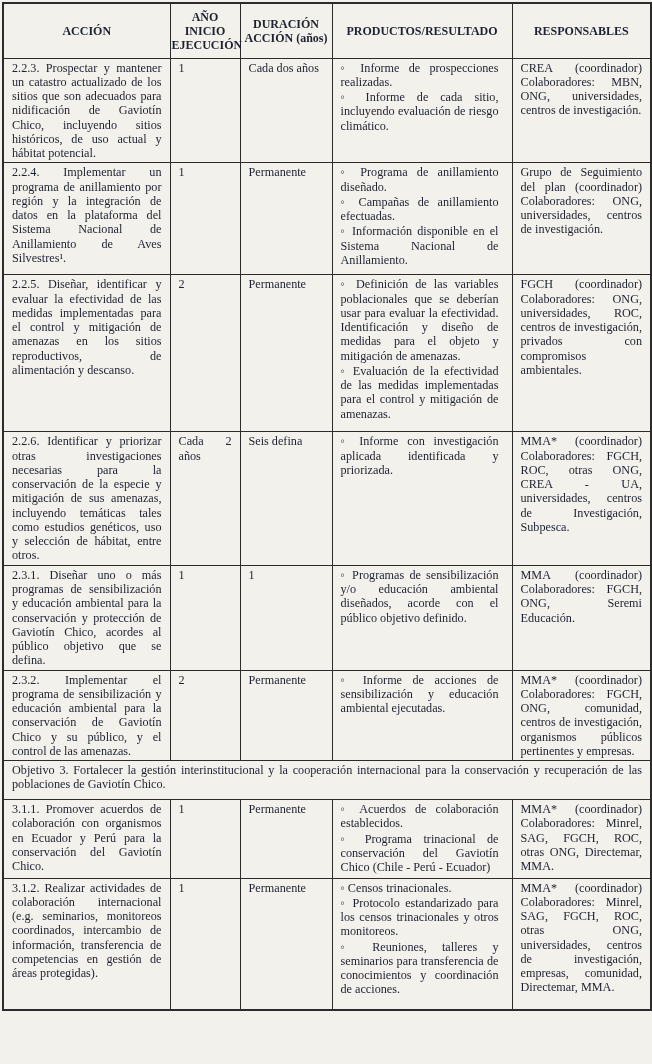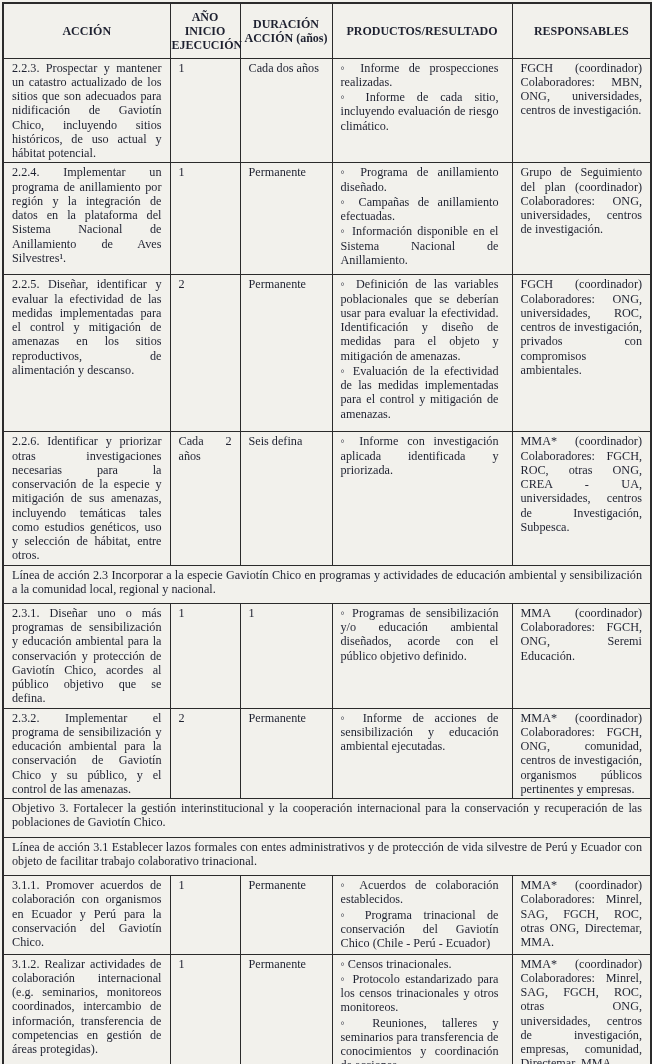--- a/index.html
+++ b/index.html
@@ -64,21 +64,21 @@
     </tr>
 
     <tr style="height:94px">
       <td>2.2.3. Prospectar y mantener un catastro actualizado de los sitios que son adecuados para nidificación de Gaviotín Chico, incluyendo sitios históricos, de uso actual y hábitat potencial.</td>
       <td class="num">1</td>
       <td class="num">Cada dos años</td>
       <td>
         <p class="prod">◦ Informe de prospecciones realizadas.</p>
         <p class="prod">◦ Informe de cada sitio, incluyendo evaluación de riesgo climático.</p>
       </td>
-      <td>FGCH (coordinador) Colaboradores: MBN, ONG, universidades, centros de investigación.</td>
+      <td>CREA (coordinador) Colaboradores: MBN, ONG, universidades, centros de investigación.</td>
     </tr>
 
     <tr style="height:112px">
       <td>2.2.4. Implementar un programa de anillamiento por región y la integración de datos en la plataforma del Sistema Nacional de Anillamiento de Aves Silvestres¹.</td>
       <td class="num">1</td>
       <td class="num">Permanente</td>
       <td>
         <p class="prod">◦ Programa de anillamiento diseñado.</p>
         <p class="prod">◦ Campañas de anillamiento efectuadas.</p>
         <p class="prod">◦ Información disponible en el Sistema Nacional de Anillamiento.</p>
@@ -100,23 +100,20 @@
     <tr style="height:132px">
       <td>2.2.6. Identificar y priorizar otras investigaciones necesarias para la conservación de la especie y mitigación de sus amenazas, incluyendo temáticas tales como estudios genéticos, uso y selección de hábitat, entre otros.</td>
       <td class="num">Cada 2 años</td>
       <td class="num">Seis defina</td>
       <td>
         <p class="prod">◦ Informe con investigación aplicada identificada y priorizada.</p>
       </td>
       <td>MMA* (coordinador) Colaboradores: FGCH, ROC, otras ONG, CREA - UA, universidades, centros de Investigación, Subpesca.</td>
     </tr>
 
-    <tr style="height:38px">
-      <td class="section-cell" colspan="5">Línea de acción 2.3 Incorporar a la especie Gaviotín Chico en programas y actividades de educación ambiental y sensibilización a la comunidad local, regional y nacional.</td>
-    </tr>
 
     <tr style="height:99px">
       <td>2.3.1. Diseñar uno o más programas de sensibilización y educación ambiental para la conservación y protección de Gaviotín Chico, acordes al público objetivo que se defina.</td>
       <td class="num">1</td>
       <td class="num">1</td>
       <td>
         <p class="prod">◦ Programas de sensibilización y/o educación ambiental diseñados, acorde con el público objetivo definido.</p>
       </td>
       <td>MMA (coordinador) Colaboradores: FGCH, ONG, Seremi Educación.</td>
     </tr>
@@ -128,23 +125,20 @@
       <td>
         <p class="prod">◦ Informe de acciones de sensibilización y educación ambiental ejecutadas.</p>
       </td>
       <td>MMA* (coordinador) Colaboradores: FGCH, ONG, comunidad, centros de investigación, organismos públicos pertinentes y empresas.</td>
     </tr>
 
     <tr style="height:39px">
       <td class="section-cell" colspan="5">Objetivo 3. Fortalecer la gestión interinstitucional y la cooperación internacional para la conservación y recuperación de las poblaciones de Gaviotín Chico.</td>
     </tr>
 
-    <tr style="height:38px">
-      <td class="section-cell" colspan="5">Línea de acción 3.1 Establecer lazos formales con entes administrativos y de protección de vida silvestre de Perú y Ecuador con objeto de facilitar trabajo colaborativo trinacional.</td>
-    </tr>
 
     <tr style="height:74px">
       <td>3.1.1. Promover acuerdos de colaboración con organismos en Ecuador y Perú para la conservación del Gaviotín Chico.</td>
       <td class="num">1</td>
       <td class="num">Permanente</td>
       <td>
         <p class="prod">◦ Acuerdos de colaboración establecidos.</p>
         <p class="prod">◦ Programa trinacional de conservación del Gaviotín Chico (Chile - Perú - Ecuador)</p>
       </td>
       <td>MMA* (coordinador) Colaboradores: Minrel, SAG, FGCH, ROC, otras ONG, Directemar, MMA.</td>

